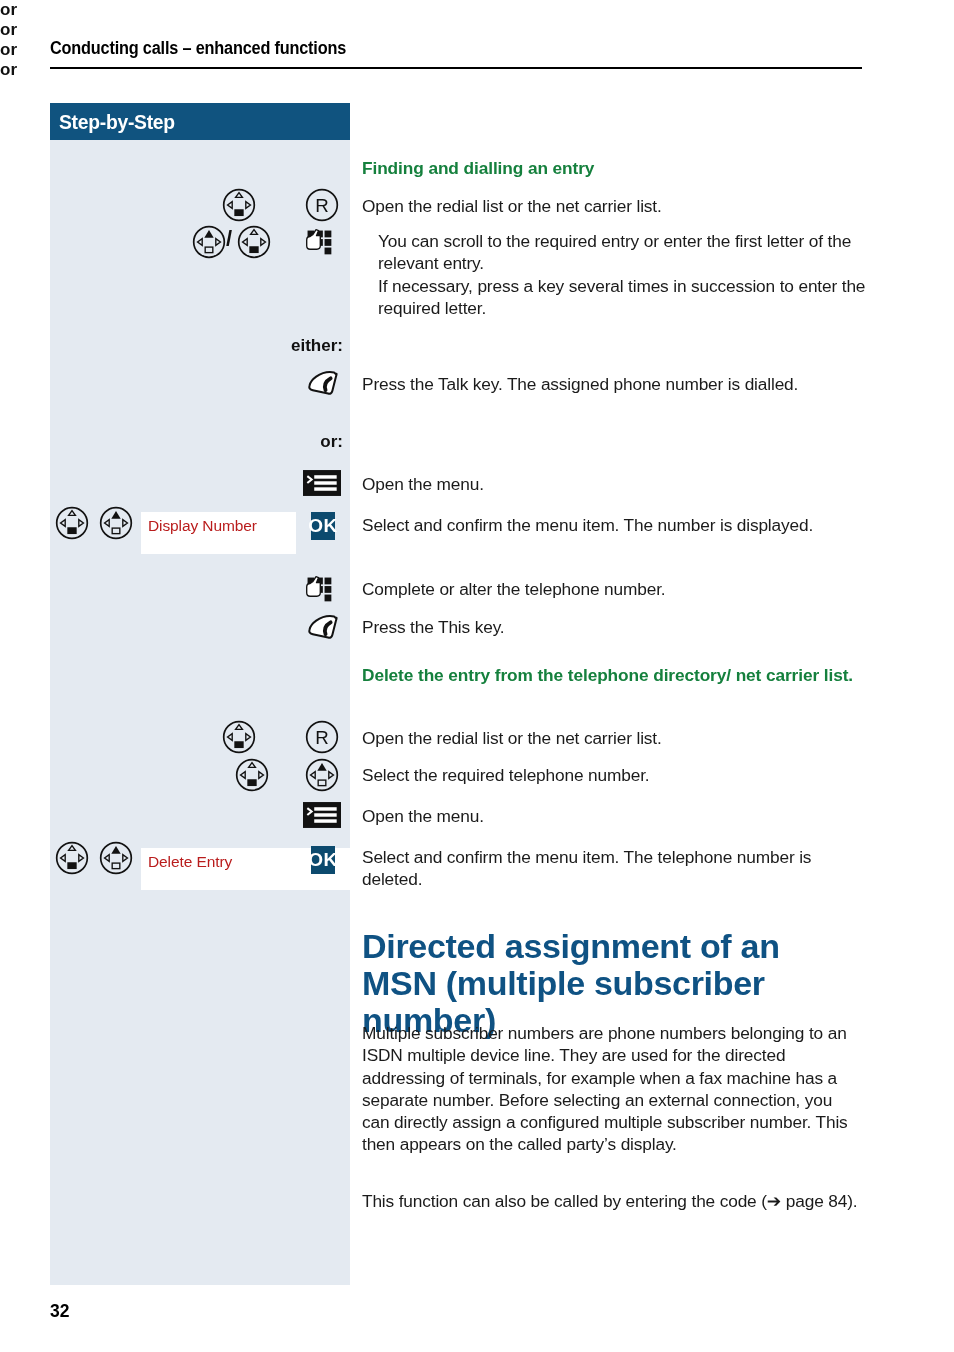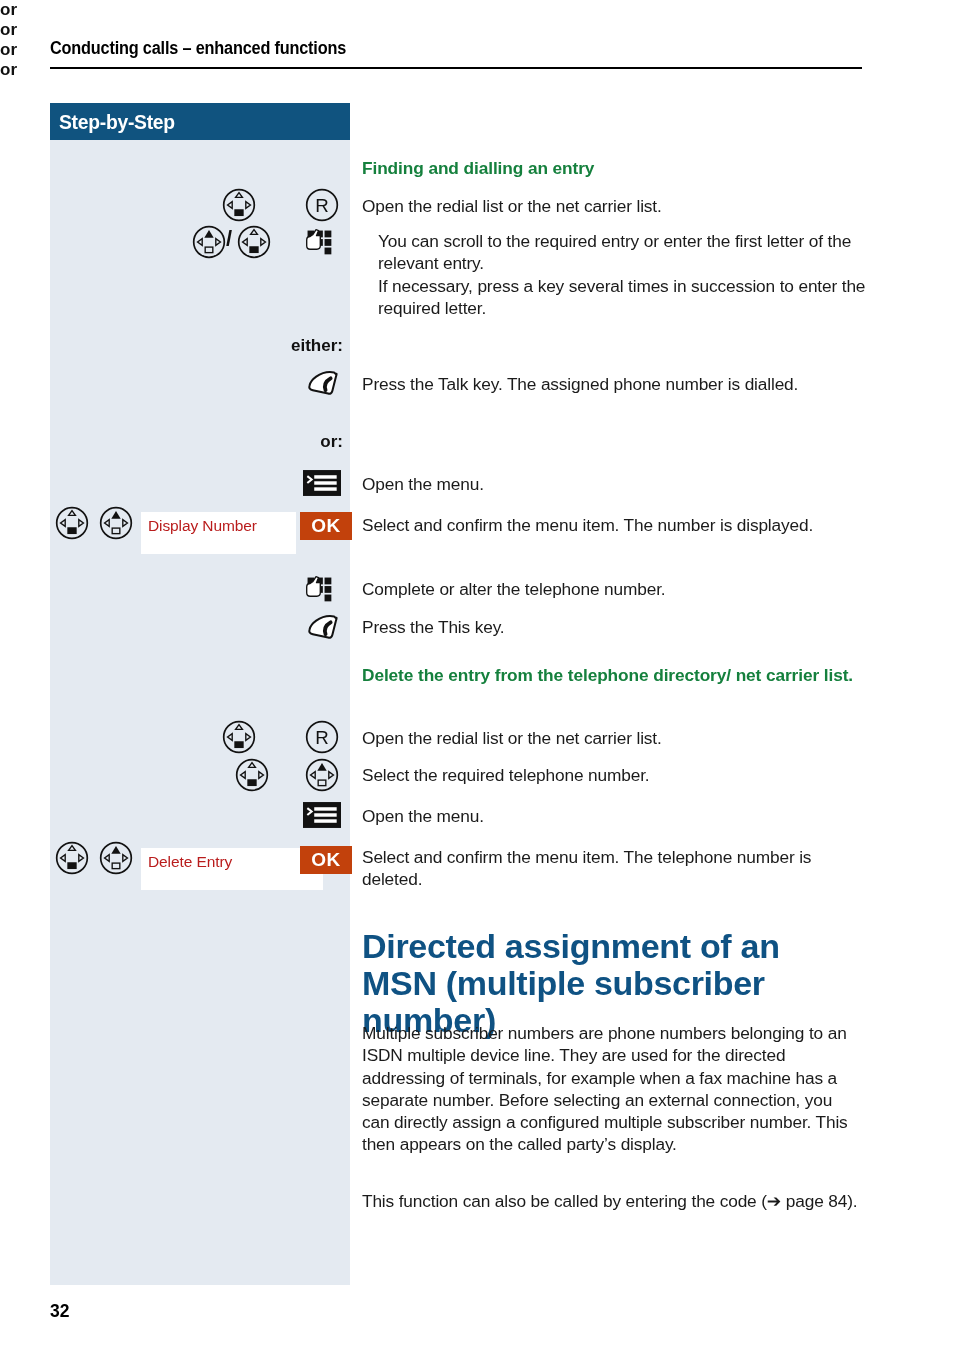--- a/index.html
+++ b/index.html
@@ -119,31 +119,32 @@
     position: absolute;
     left: 7px;
     top: 5px;
     font-family: "Liberation Sans", sans-serif;
     font-size: 15.5px;
     color: #b91c1c;
     letter-spacing: -0.1px;
   }
   .ok-key {
     position: absolute;
-    width: 52px;
+    width: 24px;
     height: 28px;
-    background: #c2410c;
+    background: #0c4a6e;
     color: #ffffff;
     font-family: "Liberation Sans", sans-serif;
     font-weight: bold;
     font-size: 19px;
     letter-spacing: 0.5px;
     display: flex;
     align-items: center;
     justify-content: center;
+    margin-left: 11px;
   }
 
   
   .page-number {
     position: absolute;
     left: 50px;
     top: 1300px;
     font-family: "Liberation Sans Narrow", "Liberation Sans", sans-serif;
     font-weight: bold;
     font-size: 19px;
@@ -313,21 +314,21 @@
   <polygon points="33.5,20 28,16 28,24" fill="none" stroke="#121212" stroke-width="1.6"></polygon>
   <rect x="14.5" y="25" width="11" height="8" fill="#121212"></rect>
 </svg>
 <svg class="icon-nav" style="left:99px; top:841px;" viewBox="0 0 40 40">
   <circle cx="20" cy="20" r="18" fill="none" stroke="#121212" stroke-width="2"></circle>
   <polygon points="20,6 25.5,15 14.5,15" fill="#121212"></polygon>
   <polygon points="6.5,20 12,16 12,24" fill="none" stroke="#121212" stroke-width="1.6"></polygon>
   <polygon points="33.5,20 28,16 28,24" fill="none" stroke="#121212" stroke-width="1.6"></polygon>
   <rect x="15.5" y="26" width="9" height="6.5" fill="none" stroke="#121212" stroke-width="1.6"></rect>
 </svg>
-<div class="menu-field" style="left:141px; top:848px; width:182px;">
+<div class="menu-field" style="left:141px; top:848px; width:182px;padding-left:47px;">
   <div class="menu-field-label">Delete Entry</div>
 </div>
 <div class="ok-key" style="left:300px; top:846px;">OK</div>
 
 <div class="sub-heading abs" style="left:362px; top:157px; width:500px;">Finding and dialling an entry</div>
 
 <div class="body-text abs" style="left:362px; top:195px; width:500px;">Open the redial list or the net carrier list.</div>
 
 <div class="body-text abs" style="left:362px; top:230px; width:500px; white-space:pre-line;margin-left:16px;">You can scroll to the required entry or enter the first letter of the relevant entry.
 If necessary, press a key several times in succession to enter the required letter.</div>

